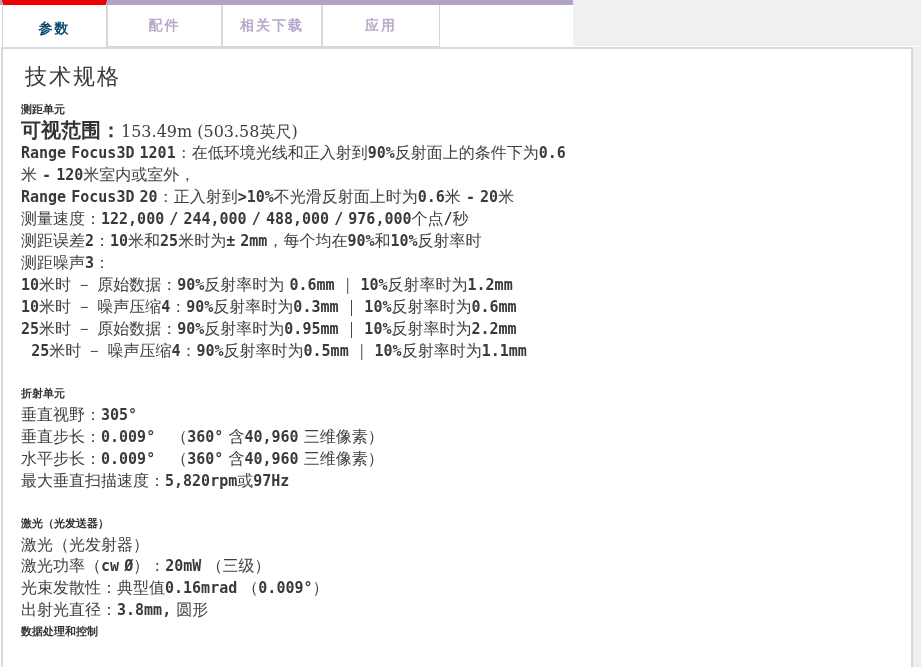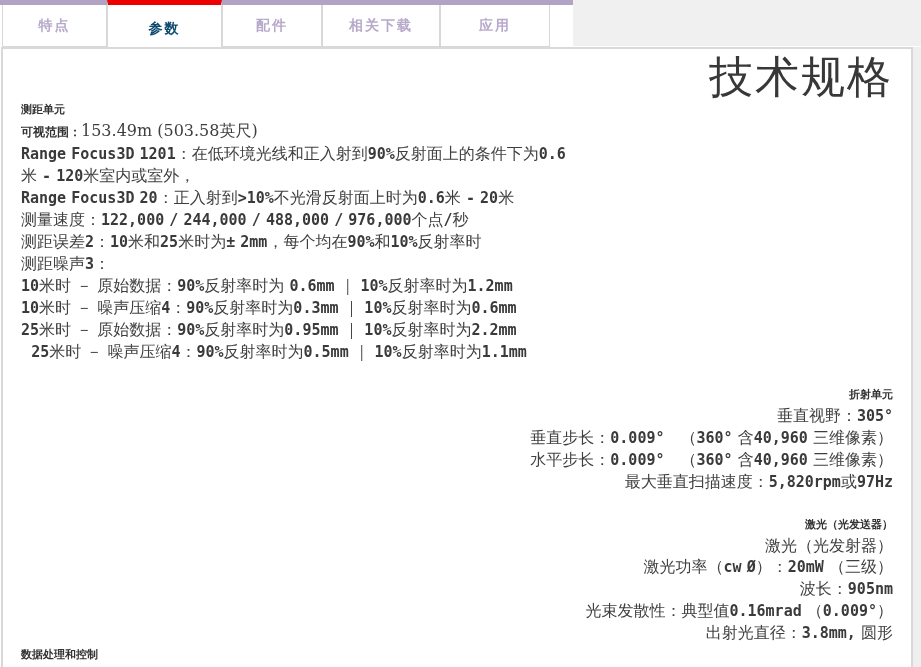--- a/index.html
+++ b/index.html
@@ -30,43 +30,40 @@
     color:#0c4a6e;z-index:6;position:relative;
   }
   
   .panel{
     position:absolute;left:1px;top:47px;width:912px;height:630px;
     box-sizing:border-box;border:2px solid #d9d9d9;background:#ffffff;z-index:3;
     padding:8px 18px 0 18px;
   }
   .right-gap{position:absolute;left:913px;top:47px;right:0;bottom:0;background:#efefef;}
   .page-title{
-    font-size:44px;line-height:40px;margin:0 0 2px 4px;font-weight:normal;
-    color:#383838;letter-spacing:2px;text-align:right;
+    font-size:22px;line-height:40px;margin:0 0 2px 4px;font-weight:normal;
+    color:#383838;letter-spacing:2px;
   }
-  .spec-section.gap{margin-top:21px;text-align:right;}
+  .spec-section.gap{margin-top:21px;}
   .sec-h{font-size:11px;line-height:21px;font-weight:bold;color:#333333;}
   .line{
     font-size:16px;line-height:21px;color:#3f3f3f;white-space:pre-wrap;
   }
   .line b{
     font-family:"DejaVu Sans Mono","Liberation Mono",monospace;
     font-size:15px;font-weight:bold;color:#3a3a3a;
   }
-  .line b.lbl{font-family:inherit;font-size:12px;color:#333333;}
+  .line b.lbl{font-family:inherit;font-size:20px;color:#333333;}
 </style>
 </head>
 <body>
 
 <div class="tab-strip-accent"></div>
 <div class="tabbar-gray"></div>
 <nav class="tabs">
-    <div class="tab">
-      <span>特点</span>
-    </div>
     <div class="tab active">
       <span>参数</span>
     </div>
     <div class="tab">
       <span>配件</span>
     </div>
     <div class="tab">
       <span>相关下载</span>
     </div>
     <div class="tab">
@@ -95,21 +92,20 @@
         <div class="sec-h">折射单元</div>
         <div class="line">垂直视野：<b>305°</b></div>
         <div class="line">垂直步长：<b>0.009°</b>　（<b>360°</b> 含<b>40,960</b> 三维像素）</div>
         <div class="line">水平步长：<b>0.009°</b>　（<b>360°</b> 含<b>40,960</b> 三维像素）</div>
         <div class="line">最大垂直扫描速度：<b>5,820rpm</b>或<b>97Hz</b></div>
       </section>
       <section class="spec-section gap">
         <div class="sec-h">激光（光发送器）</div>
         <div class="line">激光（光发射器）</div>
         <div class="line">激光功率（<b>cw</b> <b>Ø</b>）：<b>20mW</b> （三级）</div>
-        <div class="line">波长：<b>905nm</b></div>
         <div class="line">光束发散性：典型值<b>0.16mrad</b> （<b>0.009°</b>）</div>
         <div class="line">出射光直径：<b>3.8mm,</b> 圆形</div>
       </section>
       <section class="spec-section">
         <div class="sec-h">数据处理和控制</div>
       </section>
     </div>
 </div>
 <div class="right-gap"></div>
 

